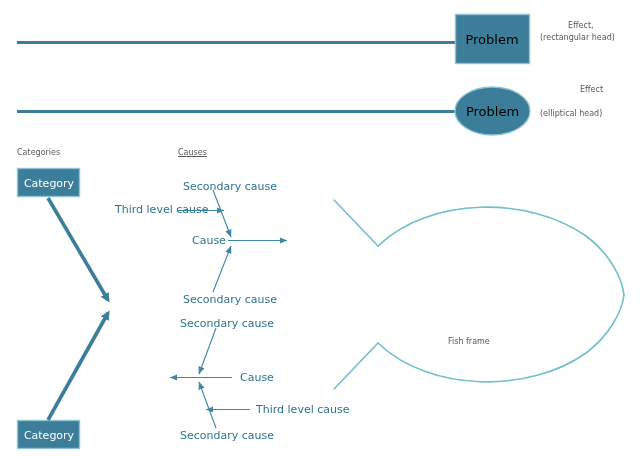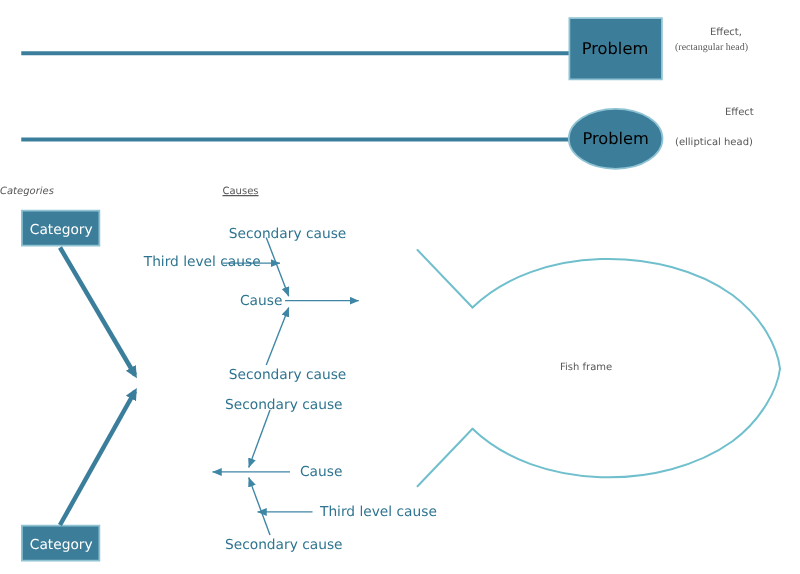--- a/index.html
+++ b/index.html
@@ -16,21 +16,21 @@
   .head-txt{
     position:absolute;color:#000000;font-size:13px;
     display:flex;align-items:center;justify-content:center;
     white-space:nowrap;
   }
   .cat-txt{
     position:absolute;color:#ffffff;font-size:11px;
     display:flex;align-items:center;justify-content:center;
     white-space:nowrap;
   }
-  .fish-lbl{position:absolute;color:#58585b;font-size:8px;white-space:nowrap;}
+  .fish-lbl{position:absolute;color:#58585b;font-size:8px;white-space:nowrap;margin-top:48px;}
 </style>
 </head>
 <body>
 
 <svg id="canvas" viewBox="0 0 640 459" width="640" height="459" xmlns="http://www.w3.org/2000/svg">
 
   <defs>
     <marker id="arrowThinTeal" markerWidth="9" markerHeight="9" refX="7.4" refY="3.2" orient="auto" markerUnits="userSpaceOnUse">
       <path d="M0,0 L7.6,3.2 L0,6.4 z" fill="#3f86a5"></path>
     </marker>
@@ -86,26 +86,26 @@
     <path d="M378,343 C430,393 530,393 586,353 C610,335 622,311 624,295"></path>
   </g>
 
 </svg>
 
 <div class="head-txt" style="left:455px;top:15px;width:74px;height:49px;">Problem</div>
 
 <div class="head-txt" style="left:455px;top:87px;width:75px;height:48px;">Problem</div>
 
 <div class="lbl ann" style="left:540px;top:21px;margin-left:28px;">Effect,</div>
-<div class="lbl ann" style="left:540px;top:33px;font-family:Liberation Serif, serif;">(rectangular head)</div>
+<div class="lbl ann" style="left:540px;top:33px;">(rectangular head)</div>
 
 <div class="lbl ann" style="left:540px;top:85px;padding-left:40px;">Effect</div>
 <div class="lbl ann" style="left:540px;top:109px;">(elliptical head)</div>
 
-<div class="lbl hdr" style="left:0;top:148px;font-style:italic;">Categories</div>
+<div class="lbl hdr" style="left:17px;top:148px;">Categories</div>
 <div class="lbl hdr" style="left:178px;top:148px;text-decoration:underline;">Causes</div>
 
 <div class="cat-txt" style="left:18px;top:169px;width:62px;height:28px;">Category</div>
 <div class="cat-txt" style="left:18px;top:421px;width:62px;height:28px;">Category</div>
 
 <div class="lbl cause-txt" style="left:183px;top:180px;">Secondary cause</div>
 <div class="lbl cause-txt" style="left:115px;top:203px;">Third level cause</div>
 <div class="lbl cause-txt" style="left:192px;top:234px;">Cause</div>
 <div class="lbl cause-txt" style="left:183px;top:293px;">Secondary cause</div>
 

